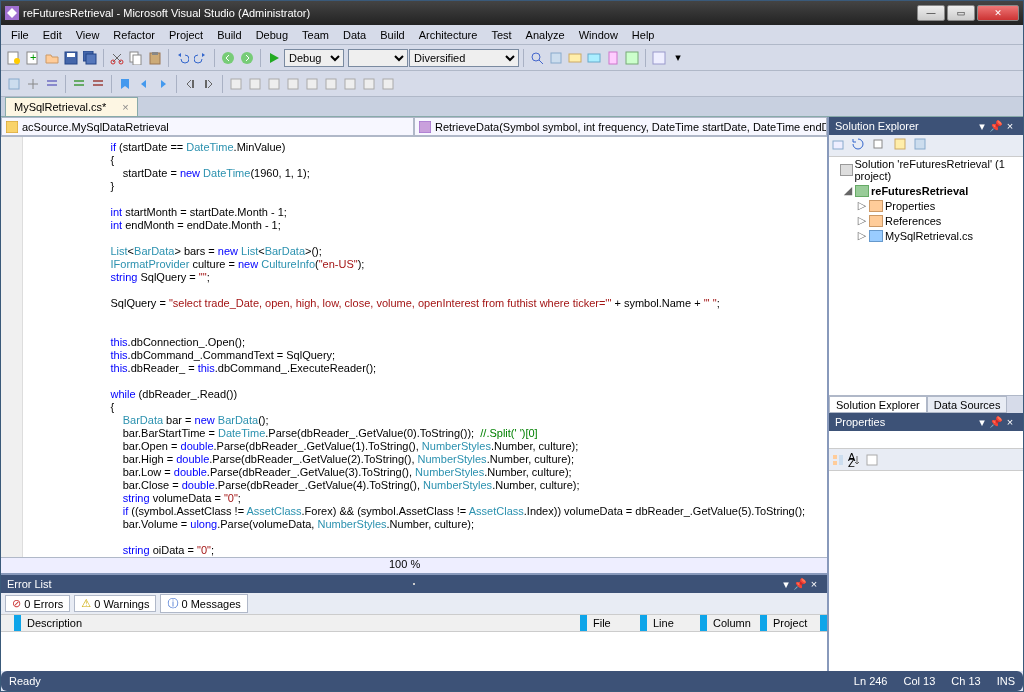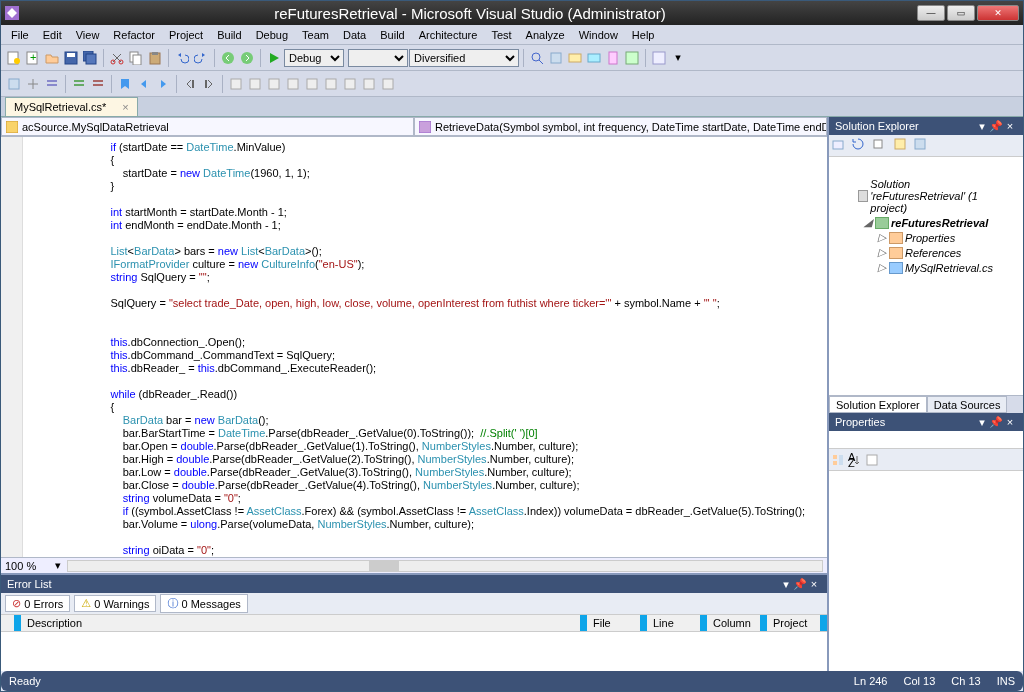--- a/index.html
+++ b/index.html
@@ -1,20 +1,20 @@
 <!DOCTYPE html>
 <html><head>
 <meta charset="utf-8">
 <style>
 * { margin: 0; padding: 0; box-sizing: border-box; font-family: "Segoe UI", Tahoma, sans-serif; font-size: 11px; }
 html, body { width: 1024px; height: 692px; overflow: hidden; background: #2a4d6e; }
 .window { width: 1024px; height: 692px; display: flex; flex-direction: column; background: #e1e6f6; border: 1px solid #3a5a7a; }
 .titlebar { height: 24px; background: linear-gradient(#444,#222); color: #fff; display: flex; align-items: center; padding: 0 4px; }
 .titlebar .icon { width: 14px; height: 14px; margin-right: 4px; }
-.titlebar .title { flex: 1; font-size: 15px; text-align: center; }
+.titlebar .title { flex: 1; font-size: 11px; }
 .titlebar .wbtns { display: flex; gap: 2px; }
 .titlebar .wbtn { width: 28px; height: 16px; background: linear-gradient(#eee,#ccc); border: 1px solid #888; border-radius: 2px; display:flex;align-items:center;justify-content:center;font-size:9px; color:#222;}
 .titlebar .wbtn.close { background: linear-gradient(#e77,#c33); color:#fff; width: 42px;}
 .menubar { height: 20px; background: #d6dbe9; display: flex; align-items: center; padding: 0 4px; gap: 2px; border-bottom: 1px solid #b0b8c8;}
 .menubar span { padding: 2px 6px; cursor: default; }
 .toolbar { height: 26px; background: #d6dbe9; display: flex; align-items: center; padding: 1px 4px; gap: 1px; border-bottom: 1px solid #b0b8c8;}
 .toolbar .sep { width:1px; height:18px; background:#a9b1c4; margin:0 3px;}
 .toolbar .tbtn { width: 18px; height: 18px; display:flex;align-items:center;justify-content:center; border:1px solid transparent;}
 .toolbar select, .toolbar input { font-size:11px; height:18px; border:1px solid #7a8aa0;}
 .toolbar .dd { min-width:60px; }
@@ -24,39 +24,39 @@
 .tabstrip .tab .x { color:#888; cursor:pointer;}
 .mainrow { flex:1; display:flex; overflow:hidden; }
 .editorcol { flex:1; display:flex; flex-direction:column; min-width:0;border-radius:11px;}
 .navbar { height: 20px; display:flex; background:#eef; border-bottom:1px solid #b0b8c8;}
 .navbar .navdd { flex:1; border:1px solid #b0b8c8; font-size:11px; padding:1px 4px; background:#f7f7ff; display:flex;align-items:center; overflow:hidden; white-space:nowrap;}
 .navbar .navdd .cubeicon{width:12px;height:12px;margin-right:4px;}
 .codearea { flex:1; background:#fff; overflow:auto; position:relative; }
 .codearea pre { font-family: Consolas, monospace; font-size: 11px; line-height: 13px; padding: 4px 4px 4px 30px; white-space: pre; }
 .k { color:#0000ff; } .t { color:#2b91af; } .s { color:#a31515; } .c { color:#008000; }
 .marginbar { position:absolute; left:0; top:0; bottom:0; width:22px; background:#f0f0f0; border-right:1px solid #ddd;}
-.zoomrow { height:16px; background:#eef; border-top:1px solid #b0b8c8; display:flex;align-items:center; font-size:10px; padding:0 4px;}
+.zoomrow { height:16px; background:#eef; border-top:1px solid #b0b8c8; display:flex;align-items:center; font-size:10px; padding:0 4px;flex-direction:column;}
 .zoomrow .zoom{width:50px;}
 .hscroll{flex:1;height:12px;background:#eee;border:1px solid #ccc;position:relative;}
 .hscroll .thumb{position:absolute;left:40%;width:30px;height:100%;background:#ccc;}
 .errorlist { height:98px; display:flex; flex-direction:column; border-top:2px solid #8899bb;}
 .panelhdr { height:18px; background:#3d5277; color:#fff; font-size:11px; padding:2px 6px; display:flex;align-items:center;}
 .panelhdr .title{flex:1;}
 .panelhdr .pbtn{width:14px;height:14px;display:flex;align-items:center;justify-content:center;color:#fff;}
 .errtoolbar { height:22px; background:#e8ecf4; display:flex;align-items:center;gap:4px;padding:2px 4px;border-bottom:1px solid #ccc;}
 .errtoolbar .chip{border:1px solid #b0b8c8;padding:1px 6px;background:#fff;display:flex;align-items:center;gap:3px;}
 .errtable { flex:1; background:#fff; }
 .errtable .hdr{display:flex;background:#f0f0f0;border-bottom:1px solid #ccc;font-size:11px;}
 .errtable .hdr div{padding:2px 6px;border-right:7px solid #0ea5e9;}
 .errtable .col-desc{flex:1;} .errtable .col-s{width:60px;}
 .sidepanel { width:196px; display:flex; flex-direction:column; background:#e8ecf4; border-left:2px solid #8899bb;}
 .se-body { flex:1; background:#fff; overflow:auto; font-size:11px;}
 .se-toolbar{height:22px;background:#e8ecf4;border-bottom:1px solid #ccc;display:flex;align-items:center;gap:2px;padding:0 2px;}
 .se-toolbar .tbtn{width:18px;height:18px;}
-.tree { padding:20px;font-style:italic; }
+.tree { padding:0; }
 .tree .node { display:flex;align-items:center;gap:2px; padding:1px 0;}
 .tree .indent1{padding-left:14px;} .tree .indent2{padding-left:28px;}
 .tree .exp{width:10px;text-align:center;color:#666;}
 .tree .ficon{width:14px;height:12px;display:inline-block;}
 .sol-icon{background:#ddd;border:1px solid #999;}
 .proj-icon{background:#9c9;border:1px solid #6a6;}
 .fold-icon{background:#fc9;border:1px solid #c96;}
 .cs-icon{background:#9cf;border:1px solid #69c;}
 .tree .bold{font-weight:bold;}
 .tabrow2{height:18px;display:flex;background:#d6dbe9;border-top:1px solid #b0b8c8;}

